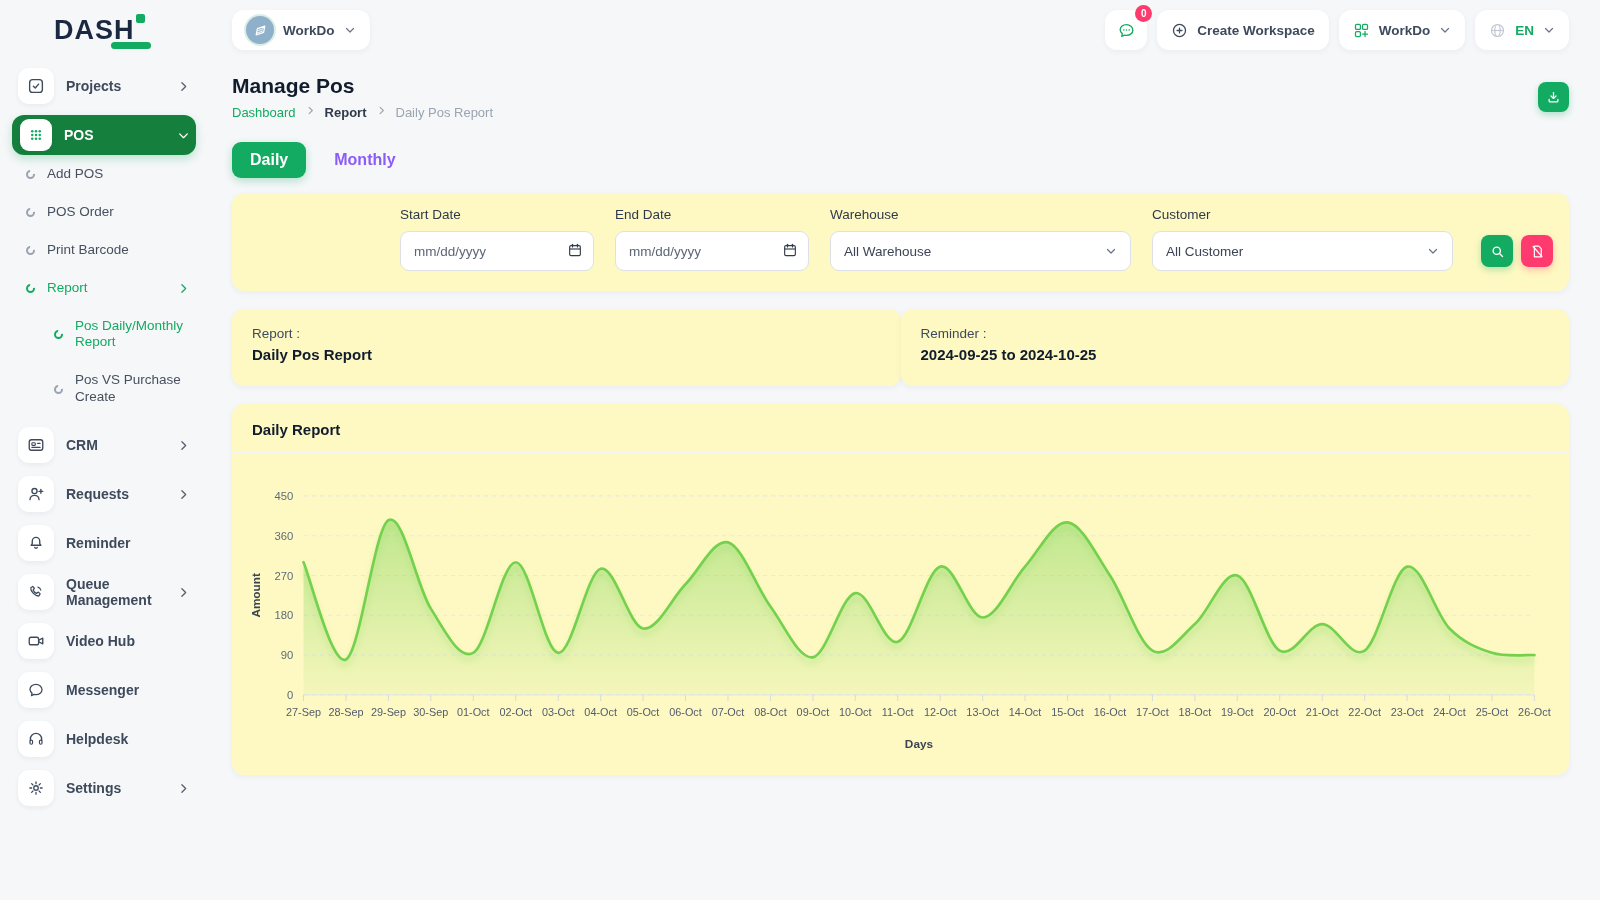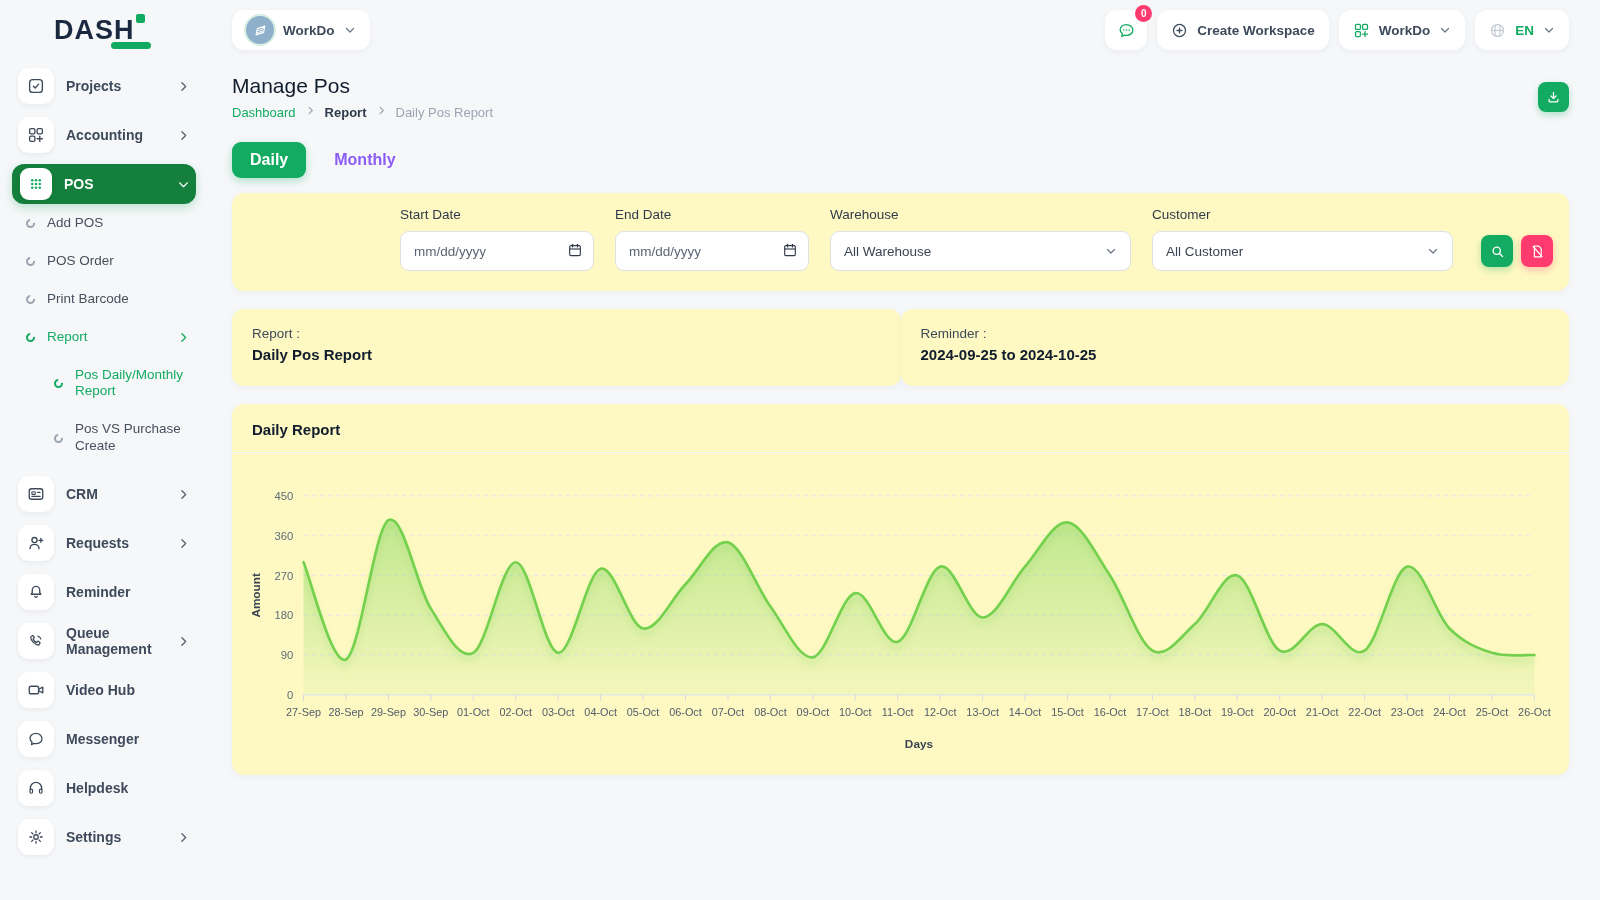--- a/index.html
+++ b/index.html
@@ -49,21 +49,21 @@
   .chat-btn { position:relative; width:42px; justify-content:center; padding:0; color:#12ab61; }
   .chat-btn svg { width:19px; height:19px; }
   .badge { position:absolute; top:-5px; right:-5px; min-width:17px; height:17px; border-radius:9px; background:#ff3a6e; color:#fff; font-size:10px; font-weight:700; display:flex; align-items:center; justify-content:center; padding:0 4px; }
   .ic-dark { color:#3e4a5b; display:flex; } .ic-dark svg { width:17px; height:17px; }
   .ic-green { color:#12ab61; display:flex; } .ic-green svg { width:17px; height:17px; }
   .ic-gray { color:#c3cad3; display:flex; } .ic-gray svg { width:17px; height:17px; }
   .lang-label { color:#12ab61; }
   .chev { display:flex; color:#6a7486; } .chev svg { width:12px; height:12px; }
 
   .page-head { display:flex; align-items:center; justify-content:space-between; margin-top:14px; }
-  .page-title { font-size:21px; font-weight:400; color:#111c2d; }
+  .page-title { font-size:21px; font-weight:700; color:#111c2d; }
   .breadcrumb { display:flex; gap:9px; margin-top:7px; font-size:13px; }
   .bc-link { color:#12ab61; cursor:pointer; }
   .bc-sep { color:#9aa4b2; display:flex; } .bc-sep svg { width:11px; height:11px; }
   .bc-mid { color:#2f3a4a; font-weight:600; cursor:pointer; }
   .bc-cur { color:#9aa4b2; }
   .dl-btn { width:31px; height:30px; border:none; border-radius:8px; background:#12ab61; color:#fff; display:flex; align-items:center; justify-content:center; cursor:pointer; box-shadow:0 3px 7px rgba(18,171,97,.3); }
   .dl-btn svg { width:15px; height:15px; }
 
   .tabs { display:flex; align-items:center; gap:10px; margin-top:22px; }
   .tab { border:none; border-radius:9px; padding:9px 18px; font-size:16px; font-weight:600; cursor:pointer; font-family:inherit; }
@@ -240,33 +240,20 @@
             </svg>
           </span>
         <span class="nav-label">Projects</span>
         <span class="nav-chev">
             <svg>
               <use href="#i-chev-r"></use>
             </svg>
           </span>
       </div>
 
-      <div class="nav-item">
-        <span class="nav-ic">
-            <svg>
-              <use href="#i-grid-plus"></use>
-            </svg>
-          </span>
-        <span class="nav-label">Accounting</span>
-        <span class="nav-chev">
-            <svg>
-              <use href="#i-chev-r"></use>
-            </svg>
-          </span>
-      </div>
 
 
       <div class="nav-item active-pill">
         <span class="nav-ic">
             <svg>
               <use href="#i-dots"></use>
             </svg>
           </span>
         <span class="nav-label">POS</span>
         <span class="nav-chev">

